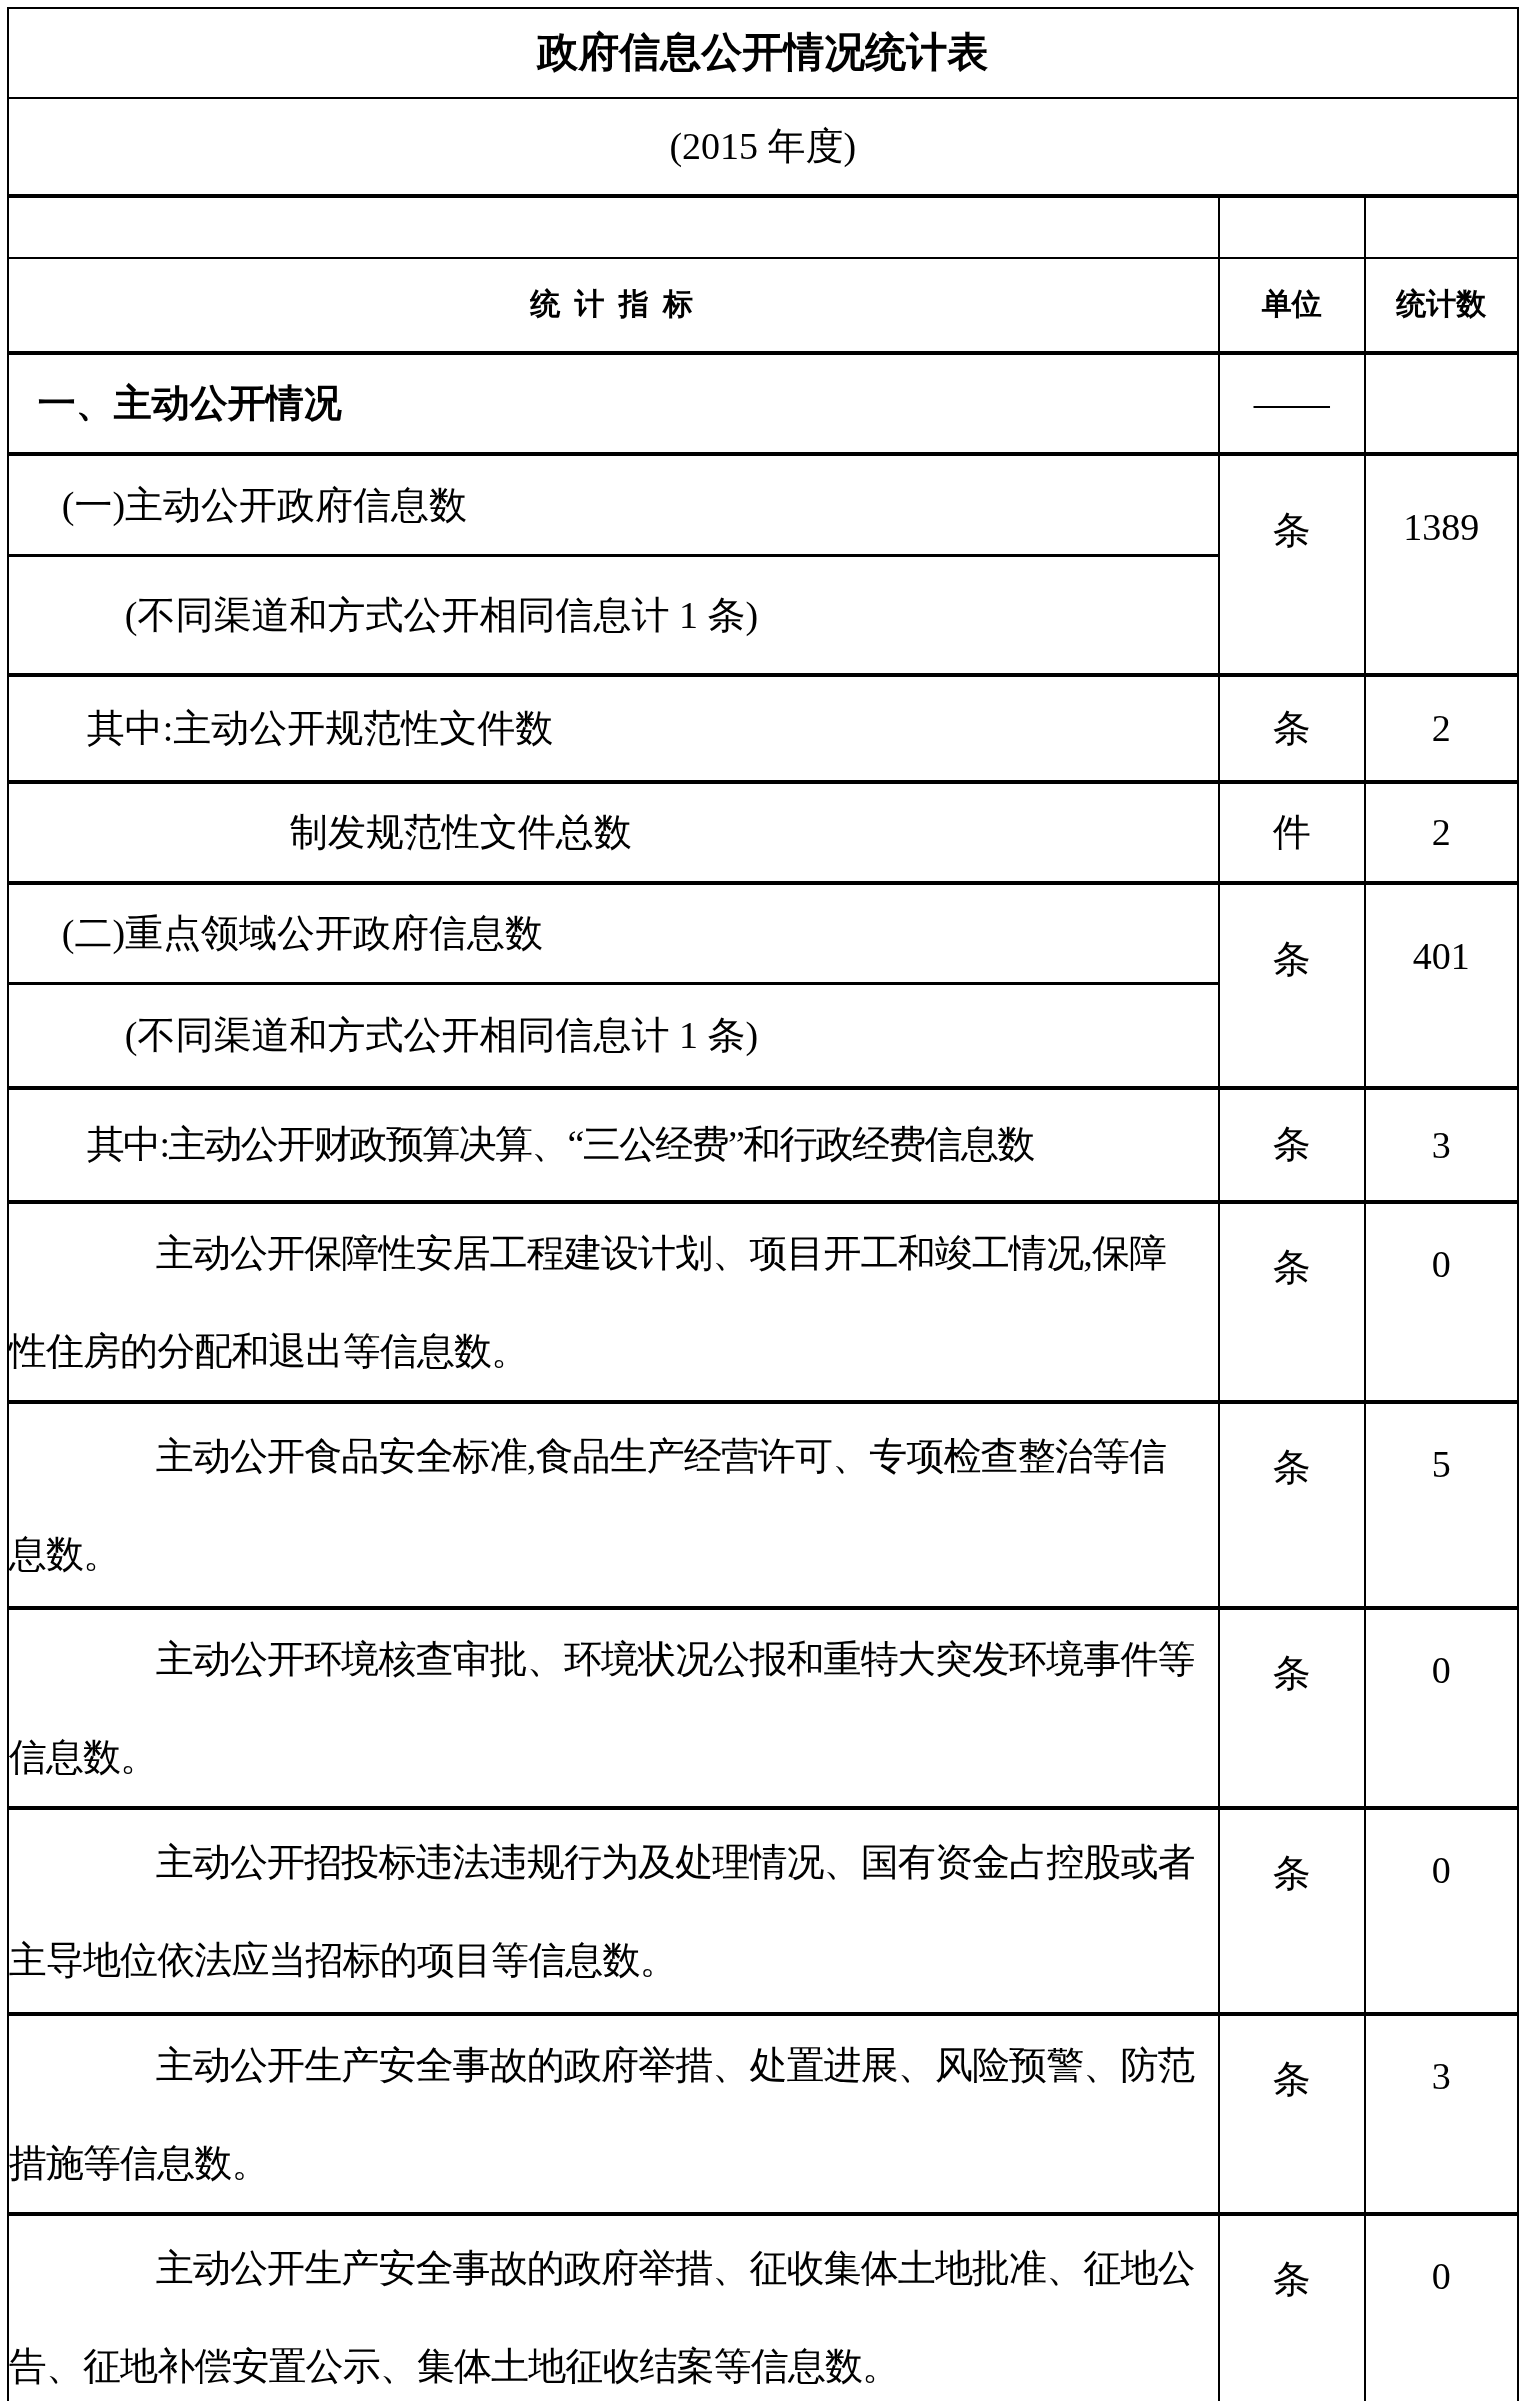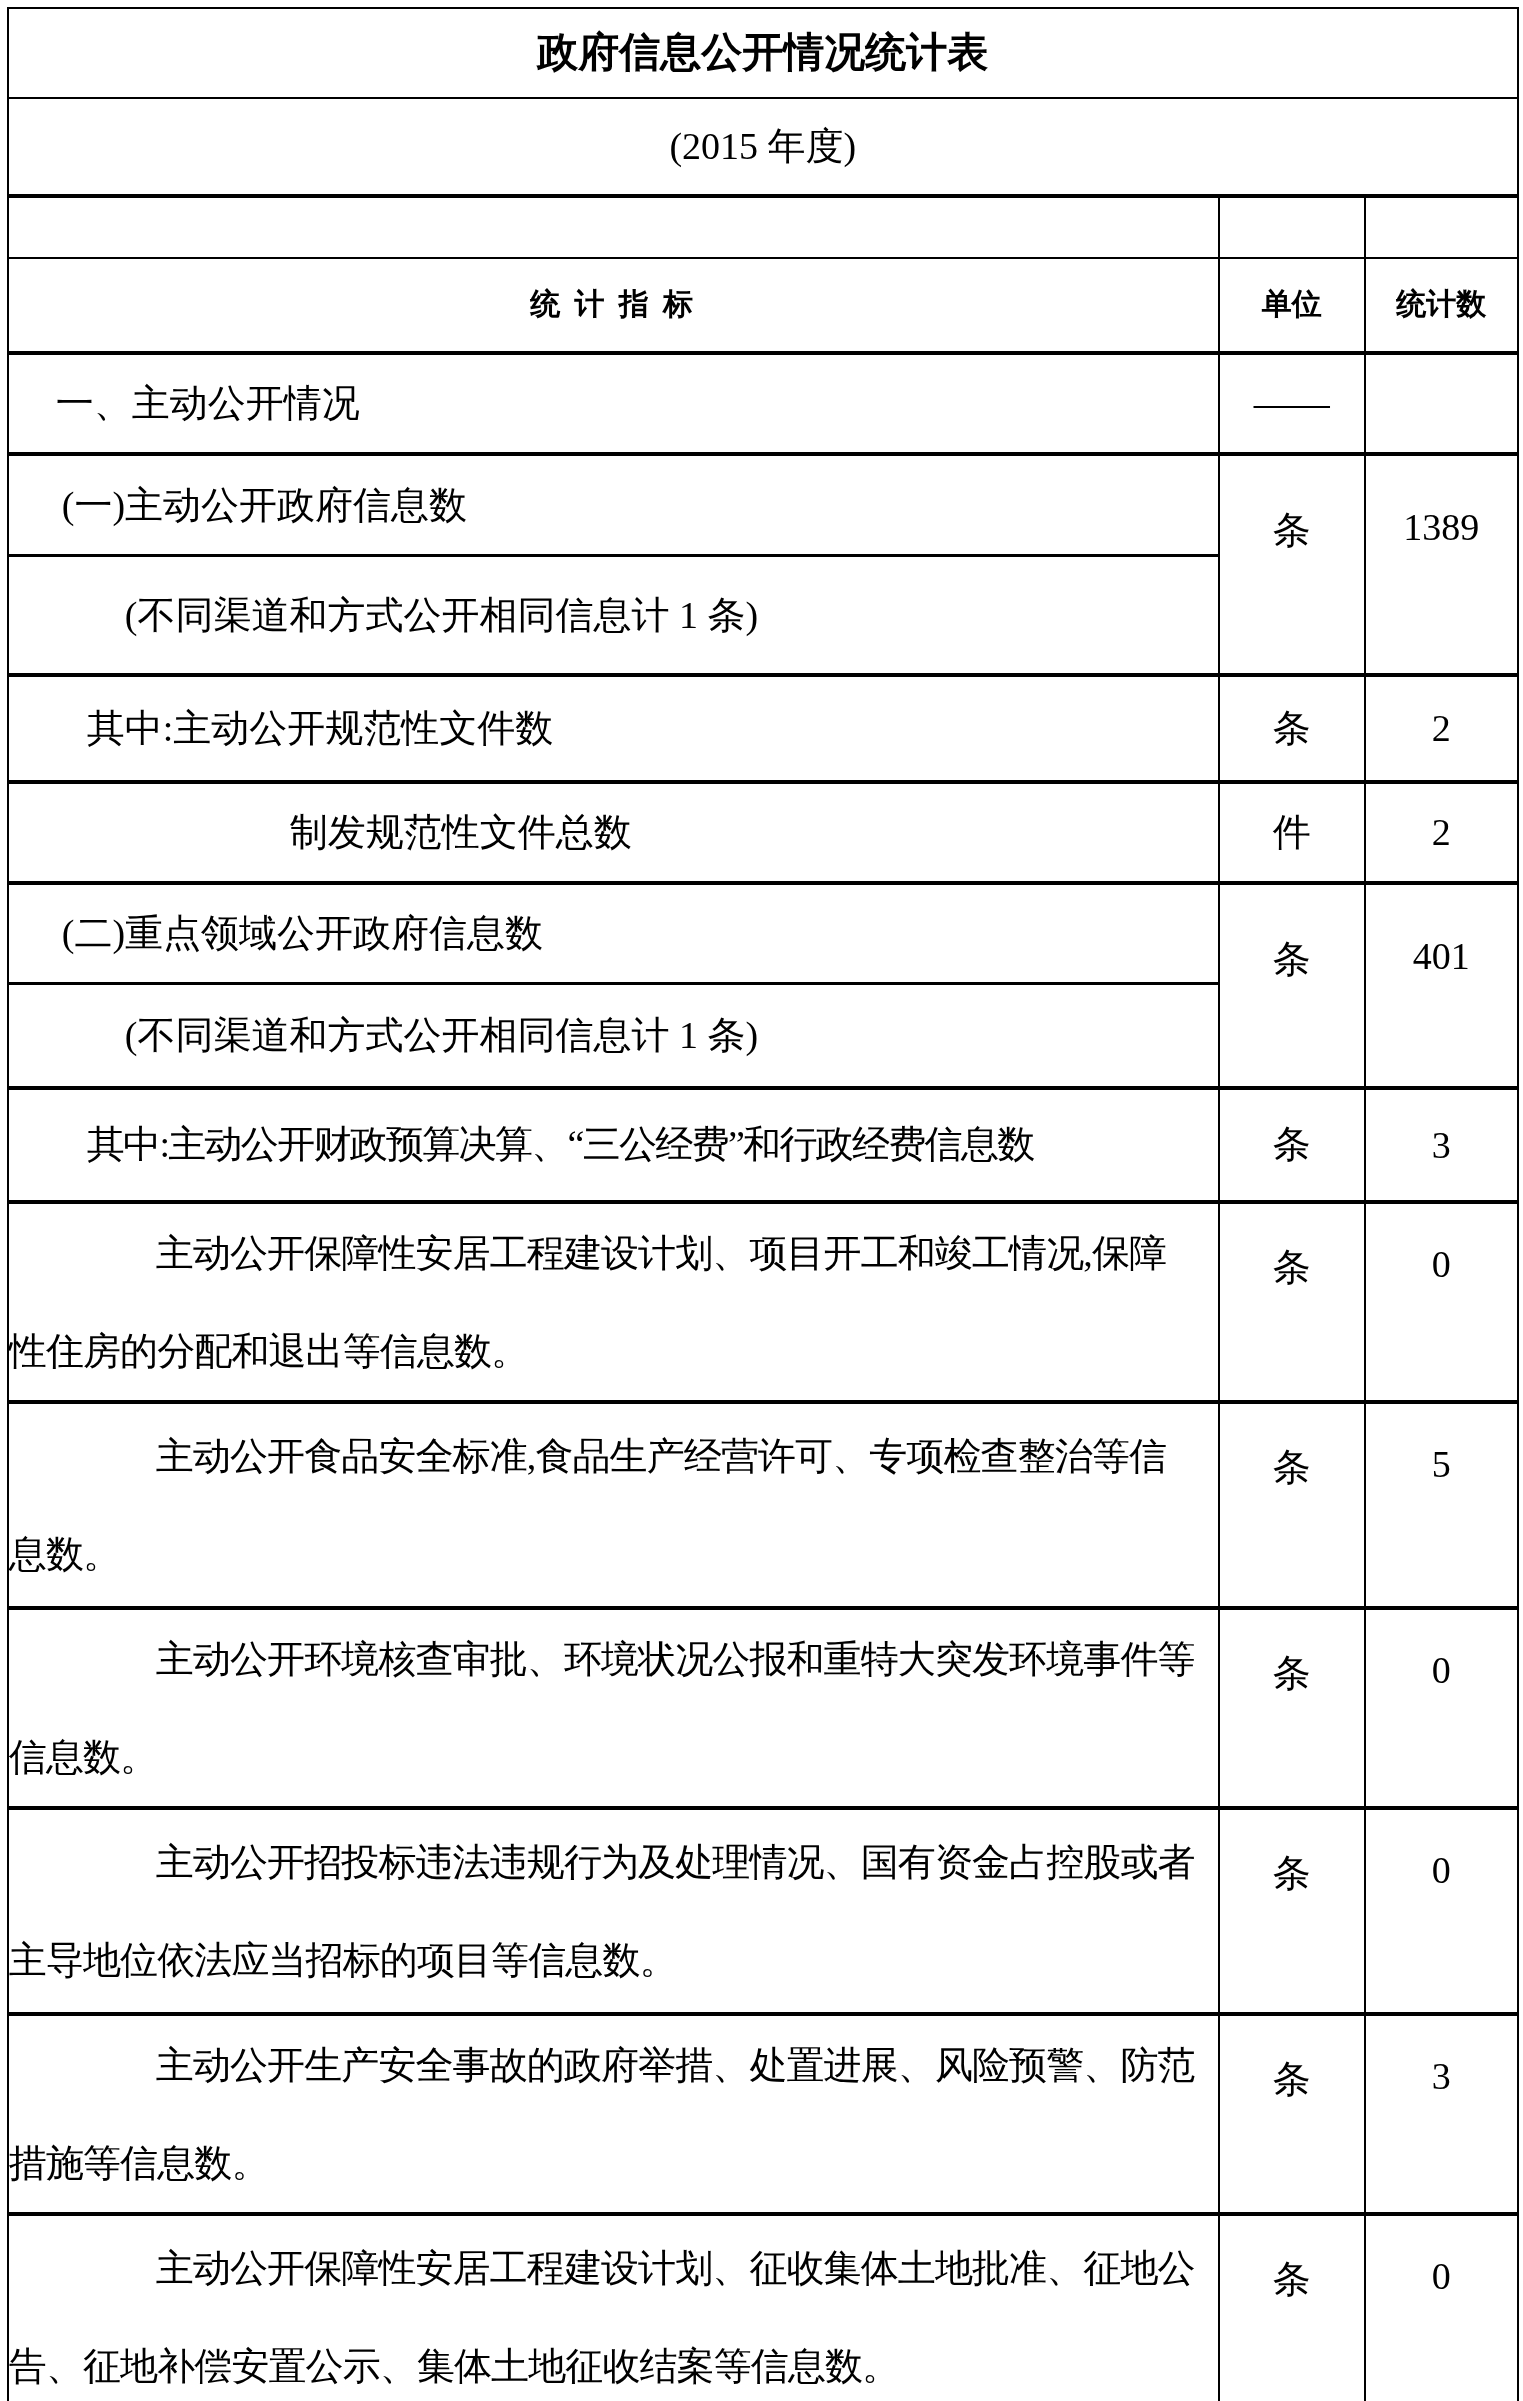--- a/index.html
+++ b/index.html
@@ -29,21 +29,21 @@
   .r5{height:101px;} .r6{height:102px;} .r7{height:119px;} .r8{height:107px;}
   .r9{height:101px;} .r10{height:101px;} .r11{height:104px;} .r12{height:114px;}
   .r13{height:199px;} .r14{height:206px;} .r15{height:172px;} .r16{height:206px;}
   .r17{height:193px;} .r18{height:207px;}
 
   .c-title{ text-align:center;font-size:41px;font-weight:bold; }
   .c-subtitle{ text-align:center;font-size:38px; }
   .c-head{ text-align:center;font-size:30px;font-weight:bold; }
   .c-head-ind{ letter-spacing:3.4px; }
   .c-lbl{ text-align:left;padding-right:6.8px;white-space:nowrap; }
-  .pl-section{ padding-left:47px;font-weight:normal; }
+  .pl-section{ padding-left:29px;font-weight:bold; }
   .pl-item{ padding-left:53px; }
   .pl-paren{ padding-left:116px; }
   .pl-sub{ padding-left:78px; }
   .pl-sub2{ padding-left:281px; }
   .tight{ letter-spacing:-1.7px; }
   .c-unit,.c-val{ text-align:center; }
   .v-top{ vertical-align:top;padding-top:38px; }
   .v-merged{ vertical-align:top;padding-top:49px; }
   .wrap2{ white-space:normal;padding-right:3px; }
   .wrap2 .l1{ display:block;padding-left:147px;line-height:98px;letter-spacing:-0.9px;white-space:nowrap; }
@@ -164,21 +164,21 @@
     <td class="c-lbl wrap2 bb-thick">
       <span class="l1">主动公开生产安全事故的政府举措、处置进展、风险预警、防范</span>
       <span class="l2">措施等信息数。</span>
     </td>
     <td class="c-unit v-top bb-thick">条</td>
     <td class="c-val v-top bb-thick">3</td>
   </tr>
 
   <tr class="r18">
     <td class="c-lbl wrap2 bb-thick">
-      <span class="l1">主动公开保障性安居工程建设计划、征收集体土地批准、征地公</span>
+      <span class="l1">主动公开生产安全事故的政府举措、征收集体土地批准、征地公</span>
       <span class="l2">告、征地补偿安置公示、集体土地征收结案等信息数。</span>
     </td>
     <td class="c-unit v-top bb-thick">条</td>
     <td class="c-val v-top bb-thick">0</td>
   </tr>
 </tbody>
   </table>
 
 
 </body></html>

